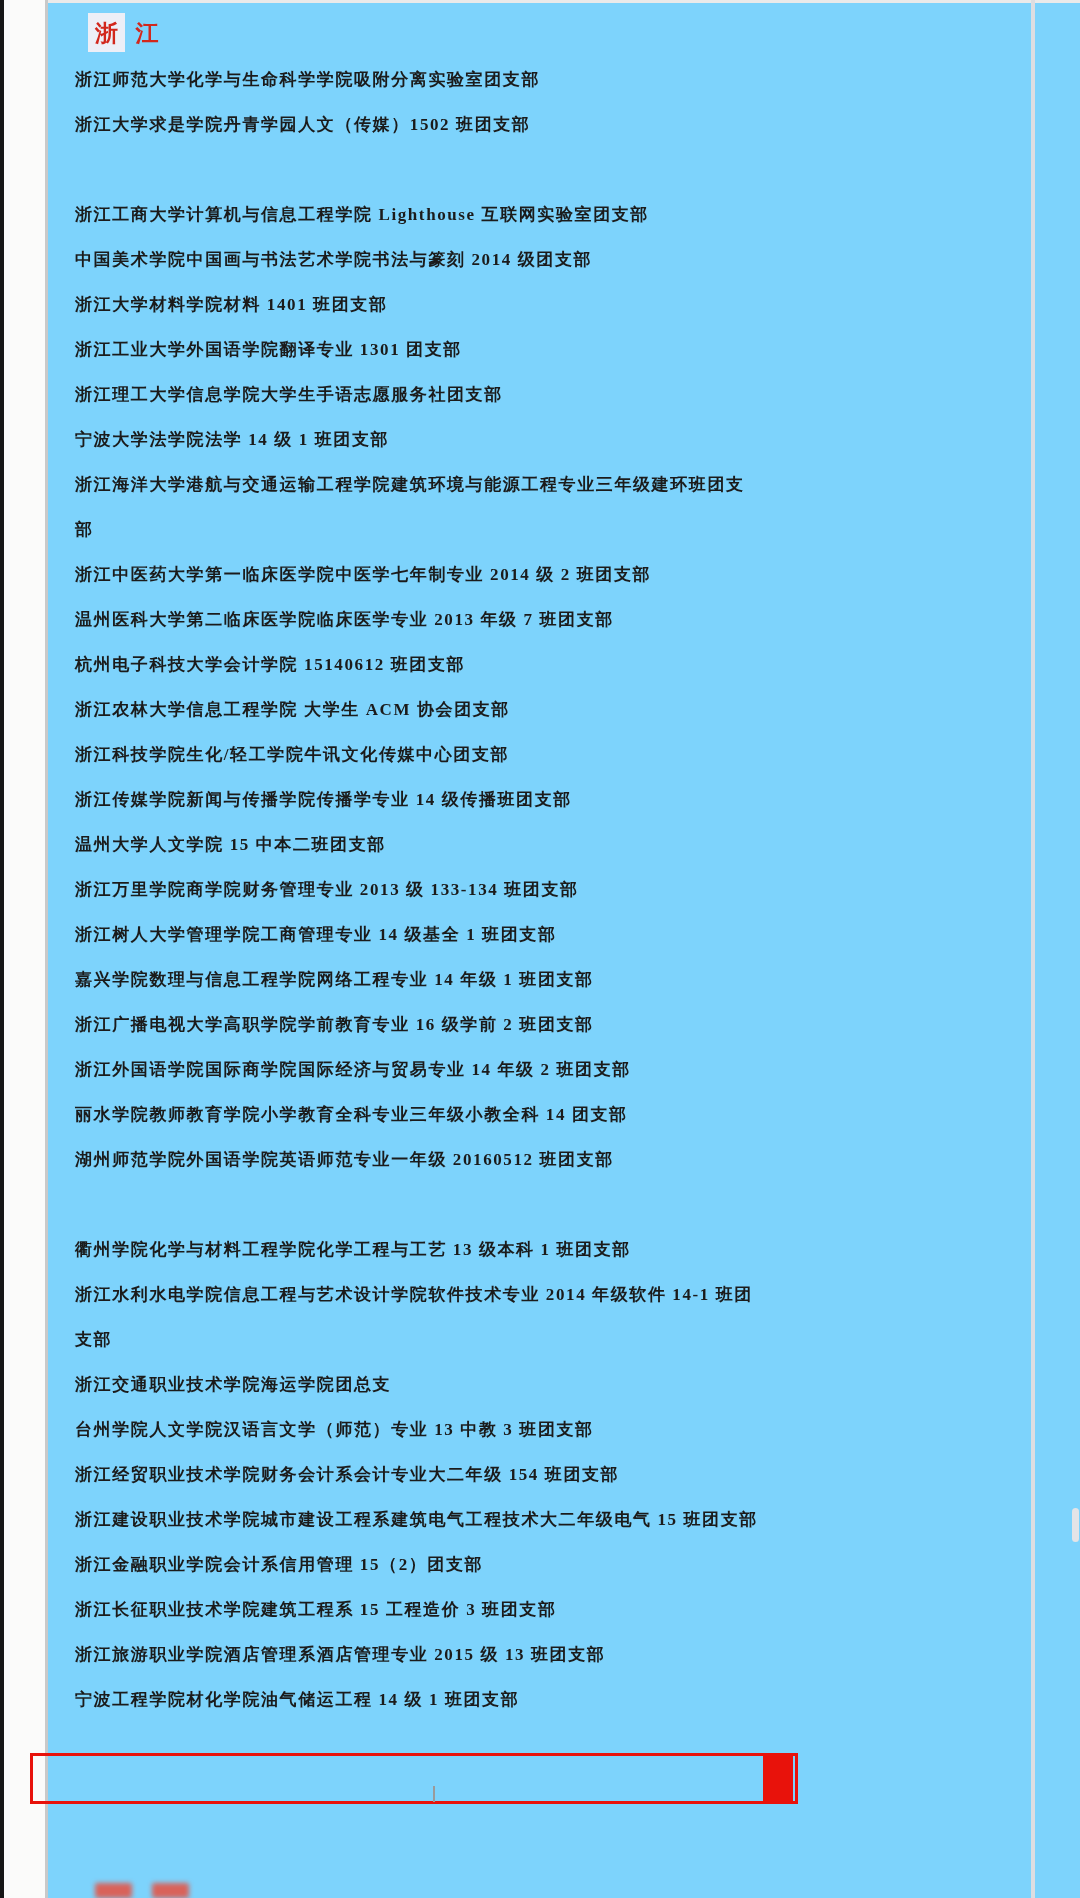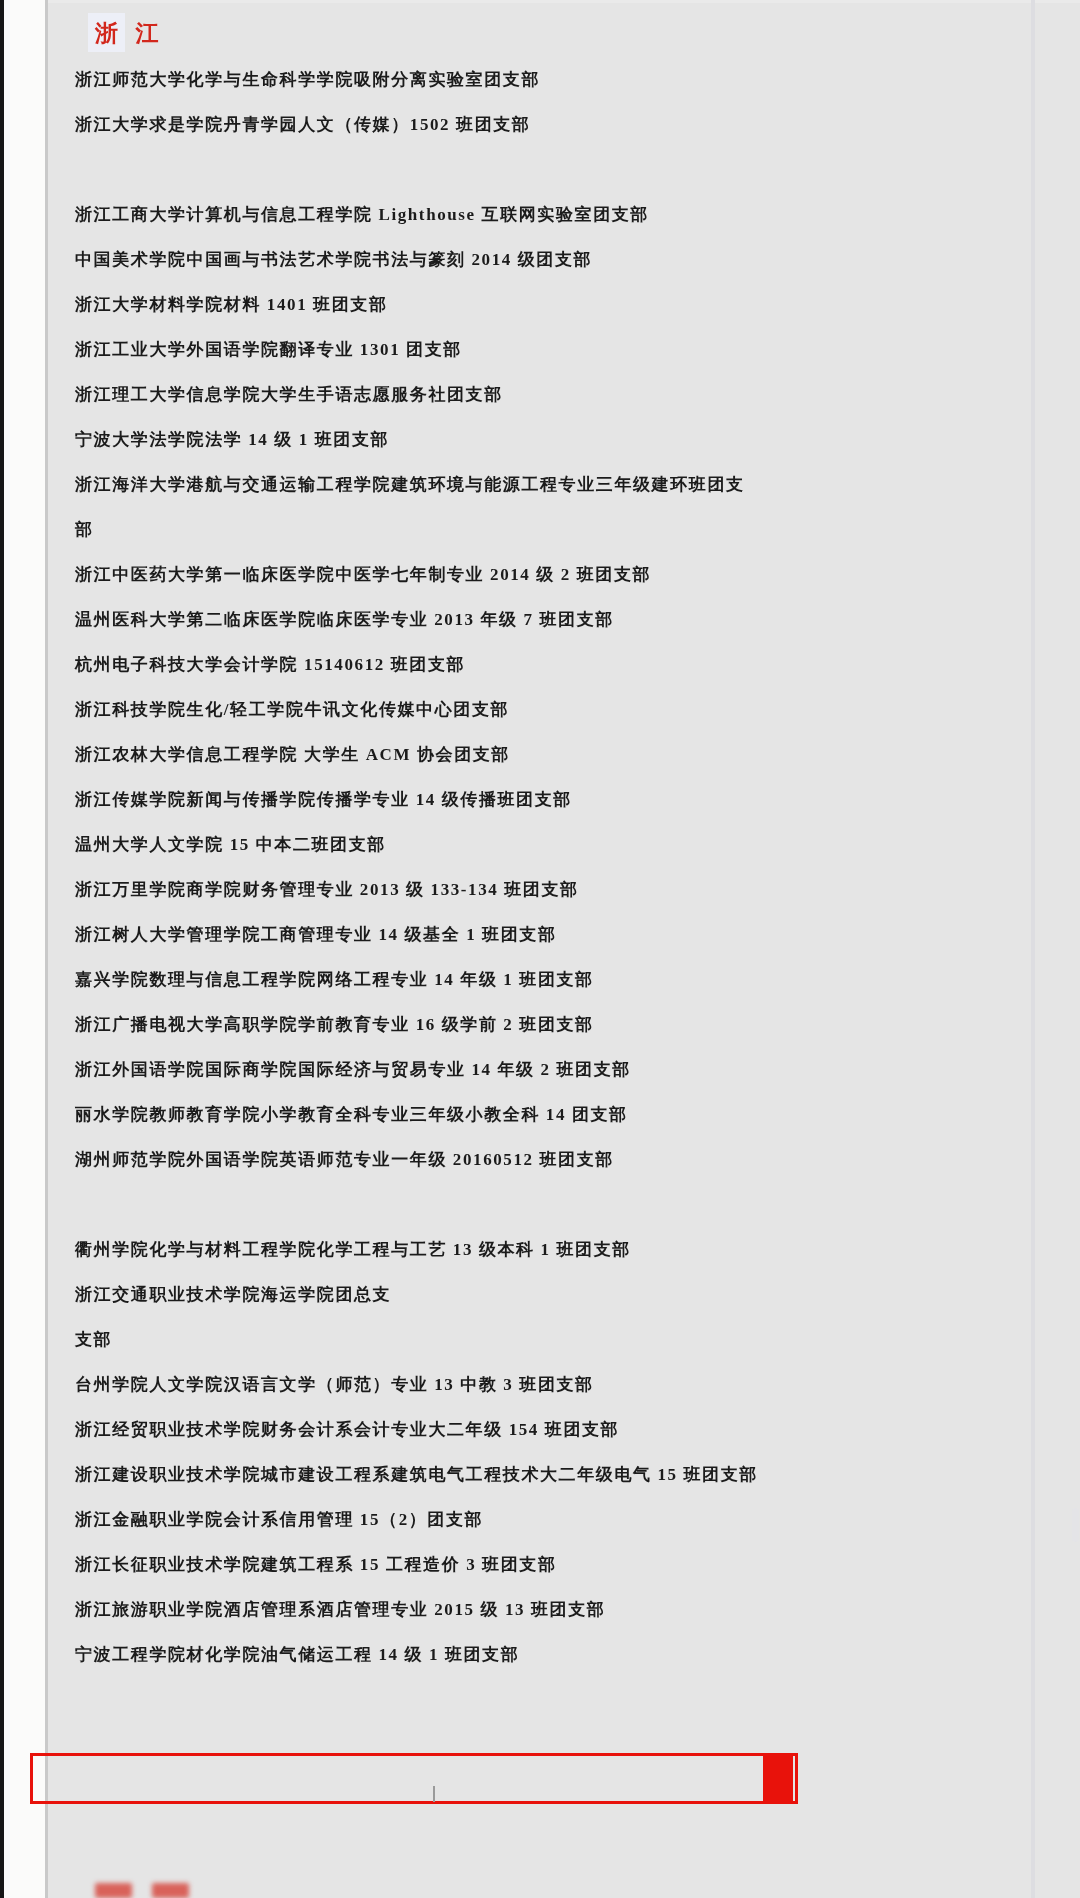--- a/index.html
+++ b/index.html
@@ -1,17 +1,17 @@
 <!DOCTYPE html>
 <html><head>
 <meta charset="utf-8">
 <style>
   html,body{margin:0;padding:0;background:#ffffff;}
   .canvas{
-    position:relative;width:1080px;height:1898px;overflow:hidden;background:#e5e5e5;
+    position:relative;width:1080px;height:1898px;overflow:hidden;background:#7dd3fc;
     font-family:"Liberation Serif","DejaVu Serif",serif;
   }
   .top-edge{position:absolute;left:0;top:0;width:1080px;height:3px;background:#eaeaea;}
   .edge-strip{position:absolute;left:0;top:0;width:4px;height:1898px;background:#161616;}
   .gutter{position:absolute;left:4px;top:0;width:41px;height:1898px;background:#fbfbfa;}
   .border-left{position:absolute;left:45px;top:0;width:3px;height:1898px;background:#c9c9c9;}
   .border-right{position:absolute;left:1031px;top:0;width:4px;height:1898px;background:#dddde1;}
   .header-tint{position:absolute;left:88px;top:13px;width:37px;height:39px;background:#edeff7;z-index:0;}
   .content{position:absolute;left:75px;top:14px;width:960px;z-index:1;}
   .section-header{
@@ -63,35 +63,36 @@
       <div class="line item">中国美术学院中国画与书法艺术学院书法与篆刻 2014 级团支部</div>
       <div class="line item">浙江大学材料学院材料 1401 班团支部</div>
       <div class="line item">浙江工业大学外国语学院翻译专业 1301 团支部</div>
       <div class="line item">浙江理工大学信息学院大学生手语志愿服务社团支部</div>
       <div class="line item">宁波大学法学院法学 14 级 1 班团支部</div>
       <div class="line item">浙江海洋大学港航与交通运输工程学院建筑环境与能源工程专业三年级建环班团支</div>
       <div class="line item">部</div>
       <div class="line item">浙江中医药大学第一临床医学院中医学七年制专业 2014 级 2 班团支部</div>
       <div class="line item">温州医科大学第二临床医学院临床医学专业 2013 年级 7 班团支部</div>
       <div class="line item">杭州电子科技大学会计学院 15140612 班团支部</div>
+      <div class="line item">浙江农林大学信息工程学院 大学生 ACM 协会团支部</div>
       <div class="line item">浙江科技学院生化/轻工学院牛讯文化传媒中心团支部</div>
-      <div class="line item">浙江农林大学信息工程学院 大学生 ACM 协会团支部</div>
       <div class="line item">浙江传媒学院新闻与传播学院传播学专业 14 级传播班团支部</div>
       <div class="line item">温州大学人文学院 15 中本二班团支部</div>
       <div class="line item">浙江万里学院商学院财务管理专业 2013 级 133-134 班团支部</div>
       <div class="line item">浙江树人大学管理学院工商管理专业 14 级基全 1 班团支部</div>
       <div class="line item">嘉兴学院数理与信息工程学院网络工程专业 14 年级 1 班团支部</div>
       <div class="line item">浙江广播电视大学高职学院学前教育专业 16 级学前 2 班团支部</div>
       <div class="line item">浙江外国语学院国际商学院国际经济与贸易专业 14 年级 2 班团支部</div>
       <div class="line item">丽水学院教师教育学院小学教育全科专业三年级小教全科 14 团支部</div>
       <div class="line item">湖州师范学院外国语学院英语师范专业一年级 20160512 班团支部</div>
       <div class="line blank"></div>
       <div class="line item">衢州学院化学与材料工程学院化学工程与工艺 13 级本科 1 班团支部</div>
+      <div class="line item">浙江水利水电学院信息工程与艺术设计学院软件技术专业 2014 年级软件 14-1 班团</div>
+      <div class="line item">支部</div>
       <div class="line item">浙江交通职业技术学院海运学院团总支</div>
-      <div class="line item">支部</div>
       <div class="line item">台州学院人文学院汉语言文学（师范）专业 13 中教 3 班团支部</div>
       <div class="line item">浙江经贸职业技术学院财务会计系会计专业大二年级 154 班团支部</div>
       <div class="line item">浙江建设职业技术学院城市建设工程系建筑电气工程技术大二年级电气 15 班团支部</div>
       <div class="line item">浙江金融职业学院会计系信用管理 15（2）团支部</div>
       <div class="line highlighted">浙江长征职业技术学院建筑工程系 15 工程造价 3 班团支部</div>
       <div class="line item">浙江旅游职业学院酒店管理系酒店管理专业 2015 级 13 班团支部</div>
       <div class="line item">宁波工程学院材化学院油气储运工程 14 级 1 班团支部</div>
     </div>
 
   <div class="hl-box">

